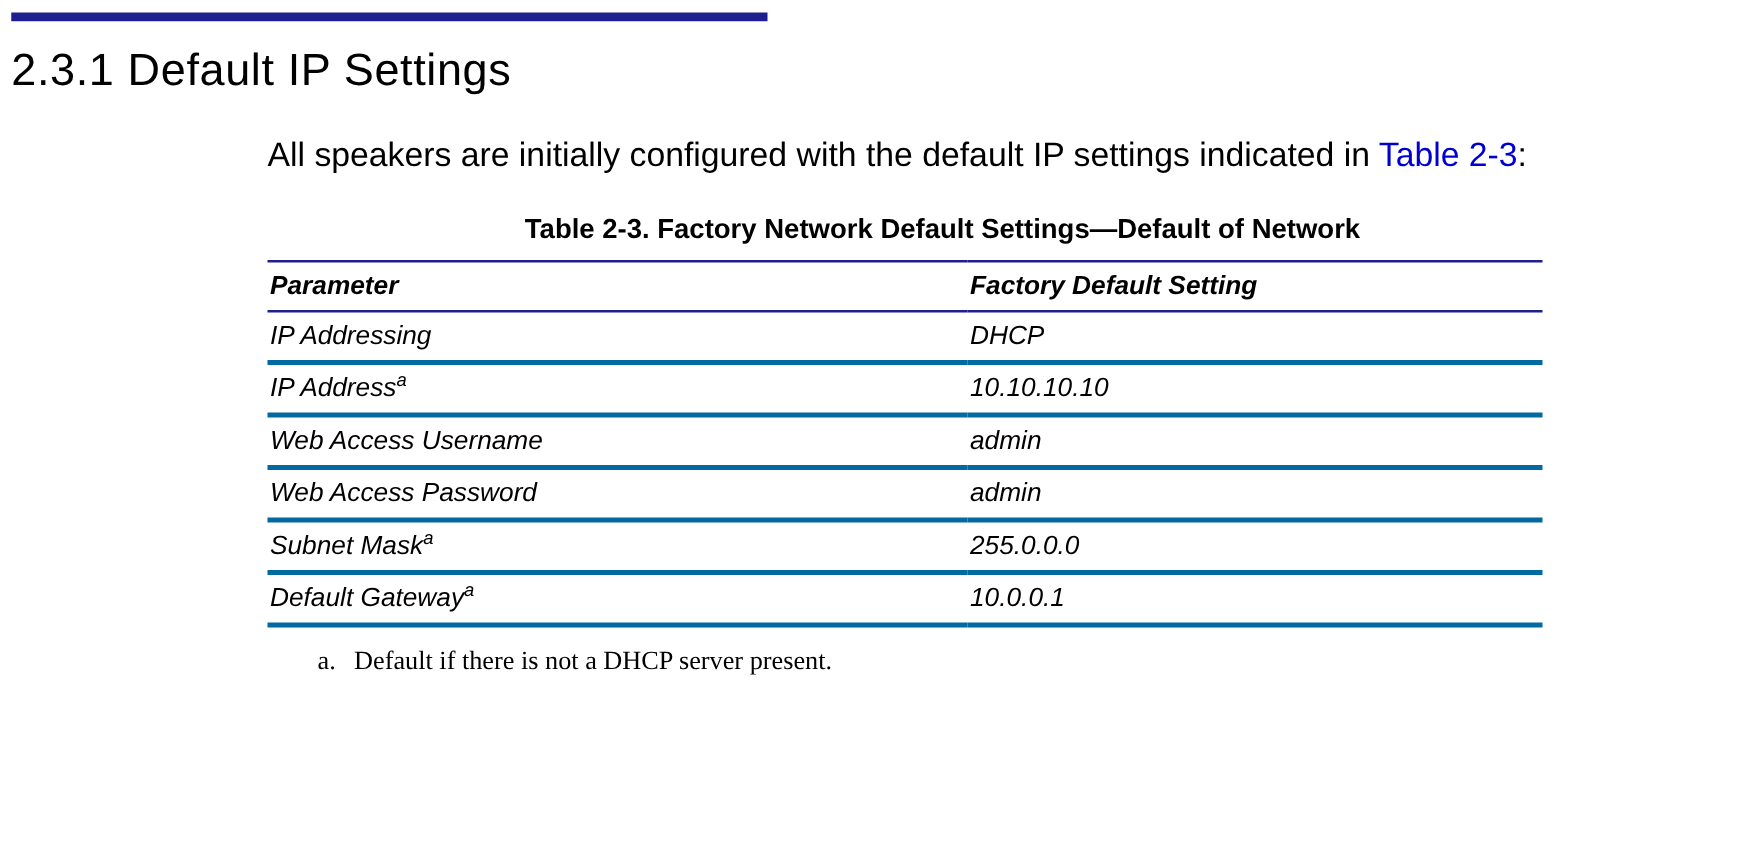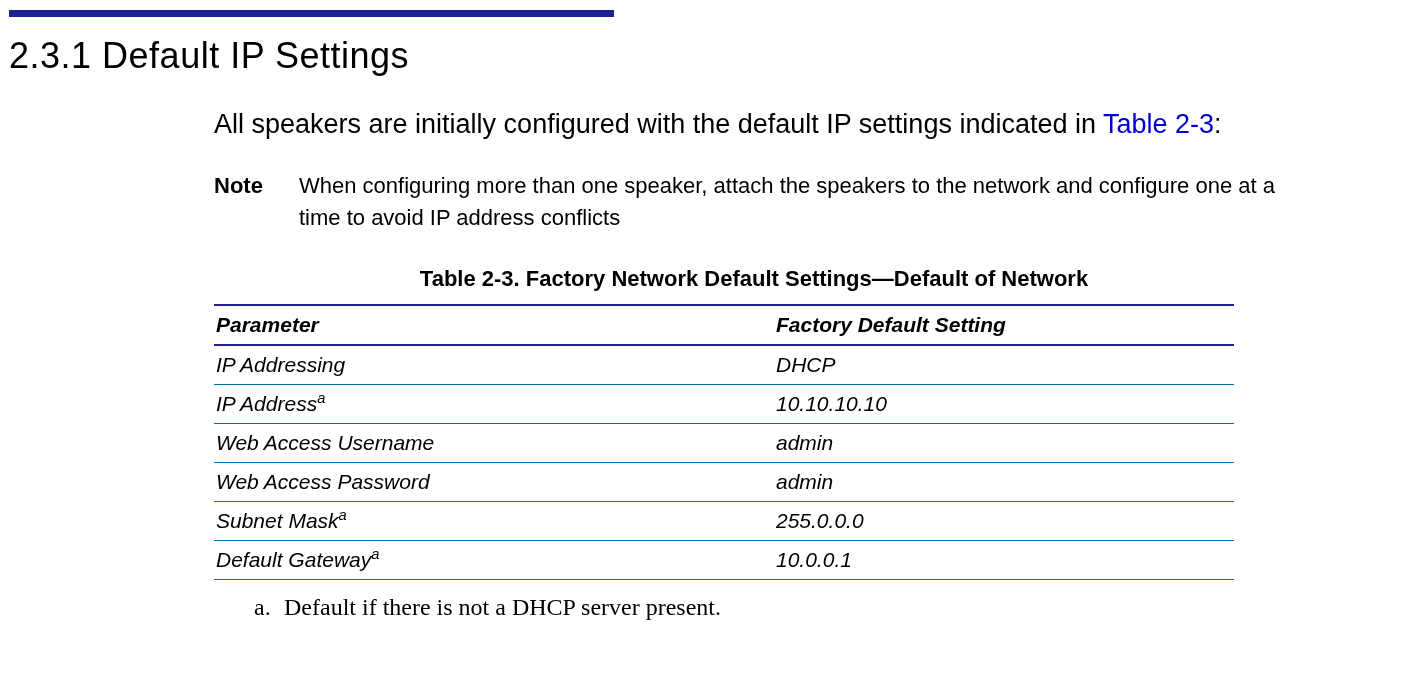--- a/index.html
+++ b/index.html
@@ -76,36 +76,36 @@
       padding: 7px 6px 7px 2px;
       font-size: 21px;
       vertical-align: bottom;
     }
     table.factory-table thead th {
       font-weight: 700;
       border-top: 2px solid #1f1f8f;
       border-bottom: 2px solid #1f1f8f;
     }
     table.factory-table tbody td {
-      border-bottom: 1px solid #0369a1;
+      border-bottom: 4px solid #0369a1;
       font-weight: 400;
     }
     table.factory-table .col-param {
       width: 560px;
     }
     sup {
       font-size: 0.7em;
       vertical-align: super;
       line-height: 0;
     }
     .footnote {
       margin-top: 14px;
       margin-left: 40px;
       font-family: Georgia, "Times New Roman", serif;
-      font-size: 24px;
+      font-size: 21px;
     }
     .footnote .fn-label {
       display: inline-block;
       width: 24px;
     }
   </style>
 </head>
 <body>
 
 <div class="page">
@@ -116,24 +116,20 @@
     <span>2.3.1</span>
     <span>Default IP Settings</span>
   </h2>
 
   <div class="body-area">
 
     <p class="intro-line">
       <span>All speakers are initially configured with the default IP settings indicated in </span><a href="#" class="table-ref">Table 2-3</a><span>:</span>
     </p>
 
-    <div class="note-block">
-      <div class="note-label">Note</div>
-      <div class="note-text">When configuring more than one speaker, attach the speakers to the network and configure one at a time to avoid IP address conflicts</div>
-    </div>
 
     <div class="table-caption">Table 2-3. Factory Network Default Settings—Default of Network</div>
 
     <table class="factory-table">
       <thead>
         <tr>
           <th class="col-param">Parameter</th>
           <th>Factory Default Setting</th>
         </tr>
       </thead>

